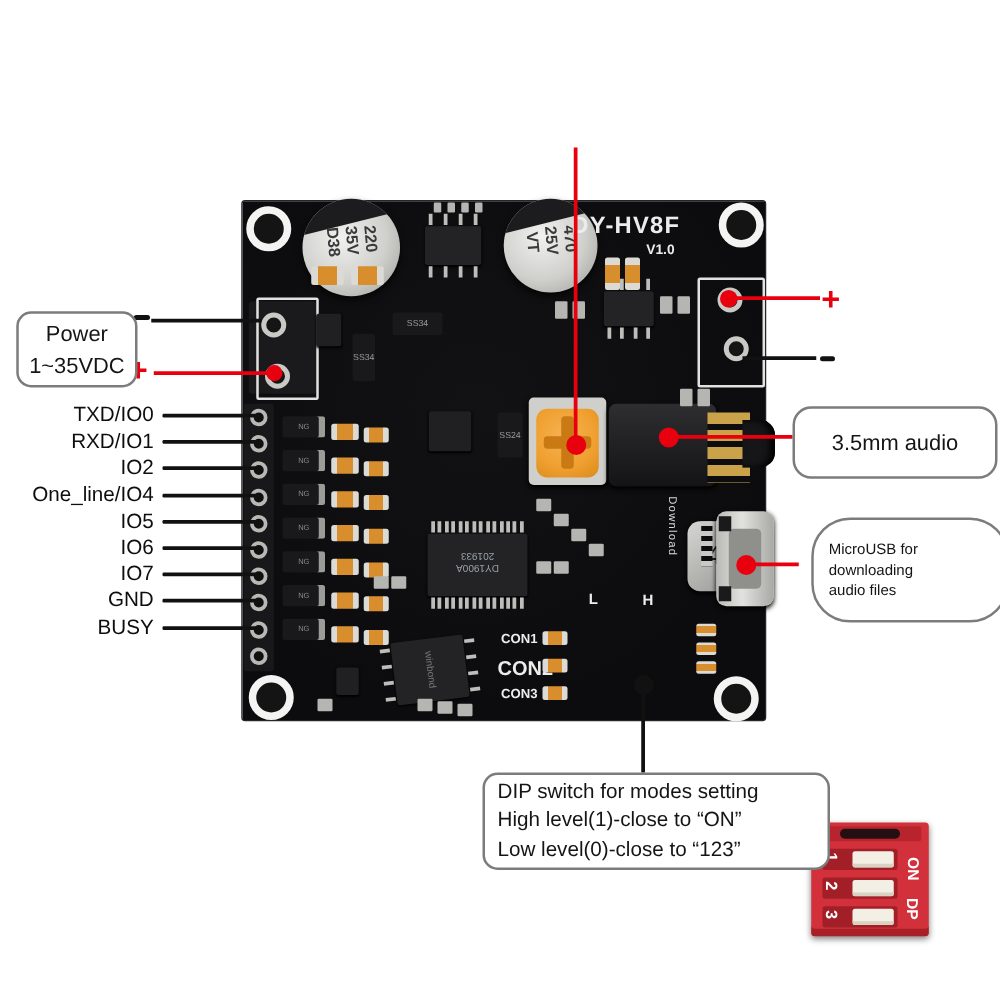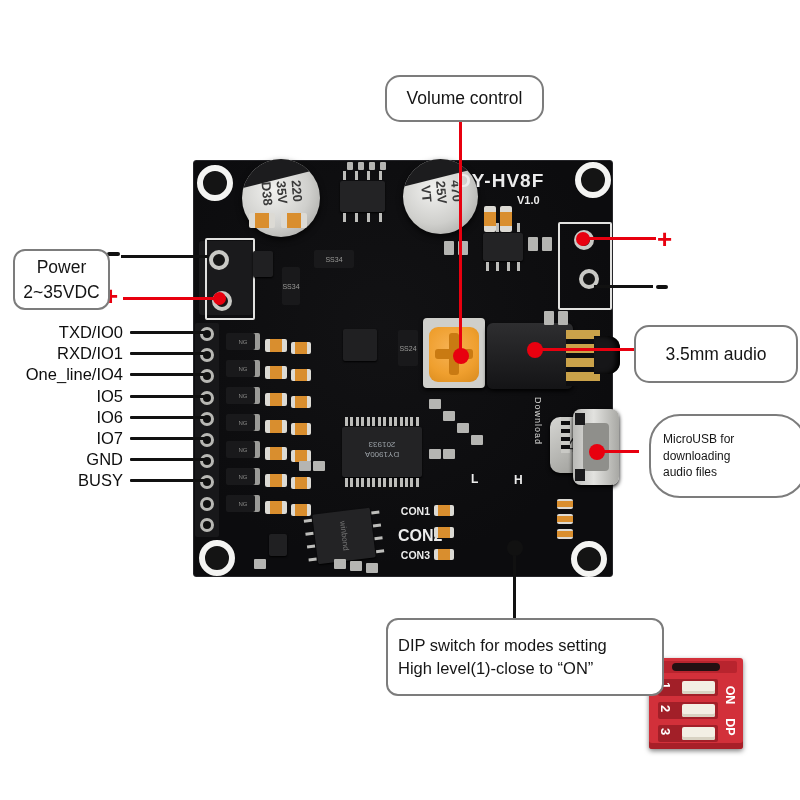--- a/index.html
+++ b/index.html
@@ -325,52 +325,54 @@
           <div class="dip-slider" style=""></div>
         </div>
         <div class="dip-num" style="top: 47px;">2</div>
         <div class="dip-slot" style="top: 67px;">
           <div class="dip-slider" style=""></div>
         </div>
         <div class="dip-num" style="top: 70px;">3</div>
       </div>
   </div>
 
-  <div class="callout center" style="left:385px;top:75px;width:155px;height:43px;font-size:17.5px;">
-    <div class="cl">Volume control</div>
-  </div>
 
   <div class="callout center" style="left:13px;top:249px;width:93px;height:57px;font-size:17.5px;border-radius:12px;">
     <div class="cl">Power</div>
-    <div class="cl">2~35VDC</div>
+    <div class="cl">1~35VDC</div>
   </div>
 
 
   <div class="callout center" style="left:634px;top:325px;width:160px;height:54px;font-size:17.5px;">
     <div class="cl">3.5mm audio</div>
   </div>
 
   <div class="callout leftal" style="left:649px;top:414px;width:142px;height:80px;font-size:12px;padding-left:12px;border-radius:31px;">
     <div class="cl">MicroUSB for</div>
     <div class="cl">downloading</div>
     <div class="cl">audio files</div>
   </div>
 
   <div class="callout leftal" style="left:386px;top:618px;width:264px;height:74px;font-size:16.5px;padding-left:10px;border-radius:12px;">
     <div class="cl">DIP switch for modes setting</div>
     <div class="cl">High level(1)-close to  “ON”</div>
+    <div class="cl">Low level(0)-close to  “123”</div>
   </div>
 
   <div class="pin-rows" id="pin-labels">
       <div class="pin-row" style="">
         <div class="pin-label" style="">TXD/IO0</div>
         <div class="pin-line" style=""></div>
       </div>
       <div class="pin-row" style="">
         <div class="pin-label" style="">RXD/IO1</div>
+        <div class="pin-line" style=""></div>
+      </div>
+      <div class="pin-row" style="">
+        <div class="pin-label" style="">IO2</div>
         <div class="pin-line" style=""></div>
       </div>
       <div class="pin-row" style="">
         <div class="pin-label" style="">One_line/IO4</div>
         <div class="pin-line" style=""></div>
       </div>
       <div class="pin-row" style="">
         <div class="pin-label" style="">IO5</div>
         <div class="pin-line" style=""></div>
       </div>

